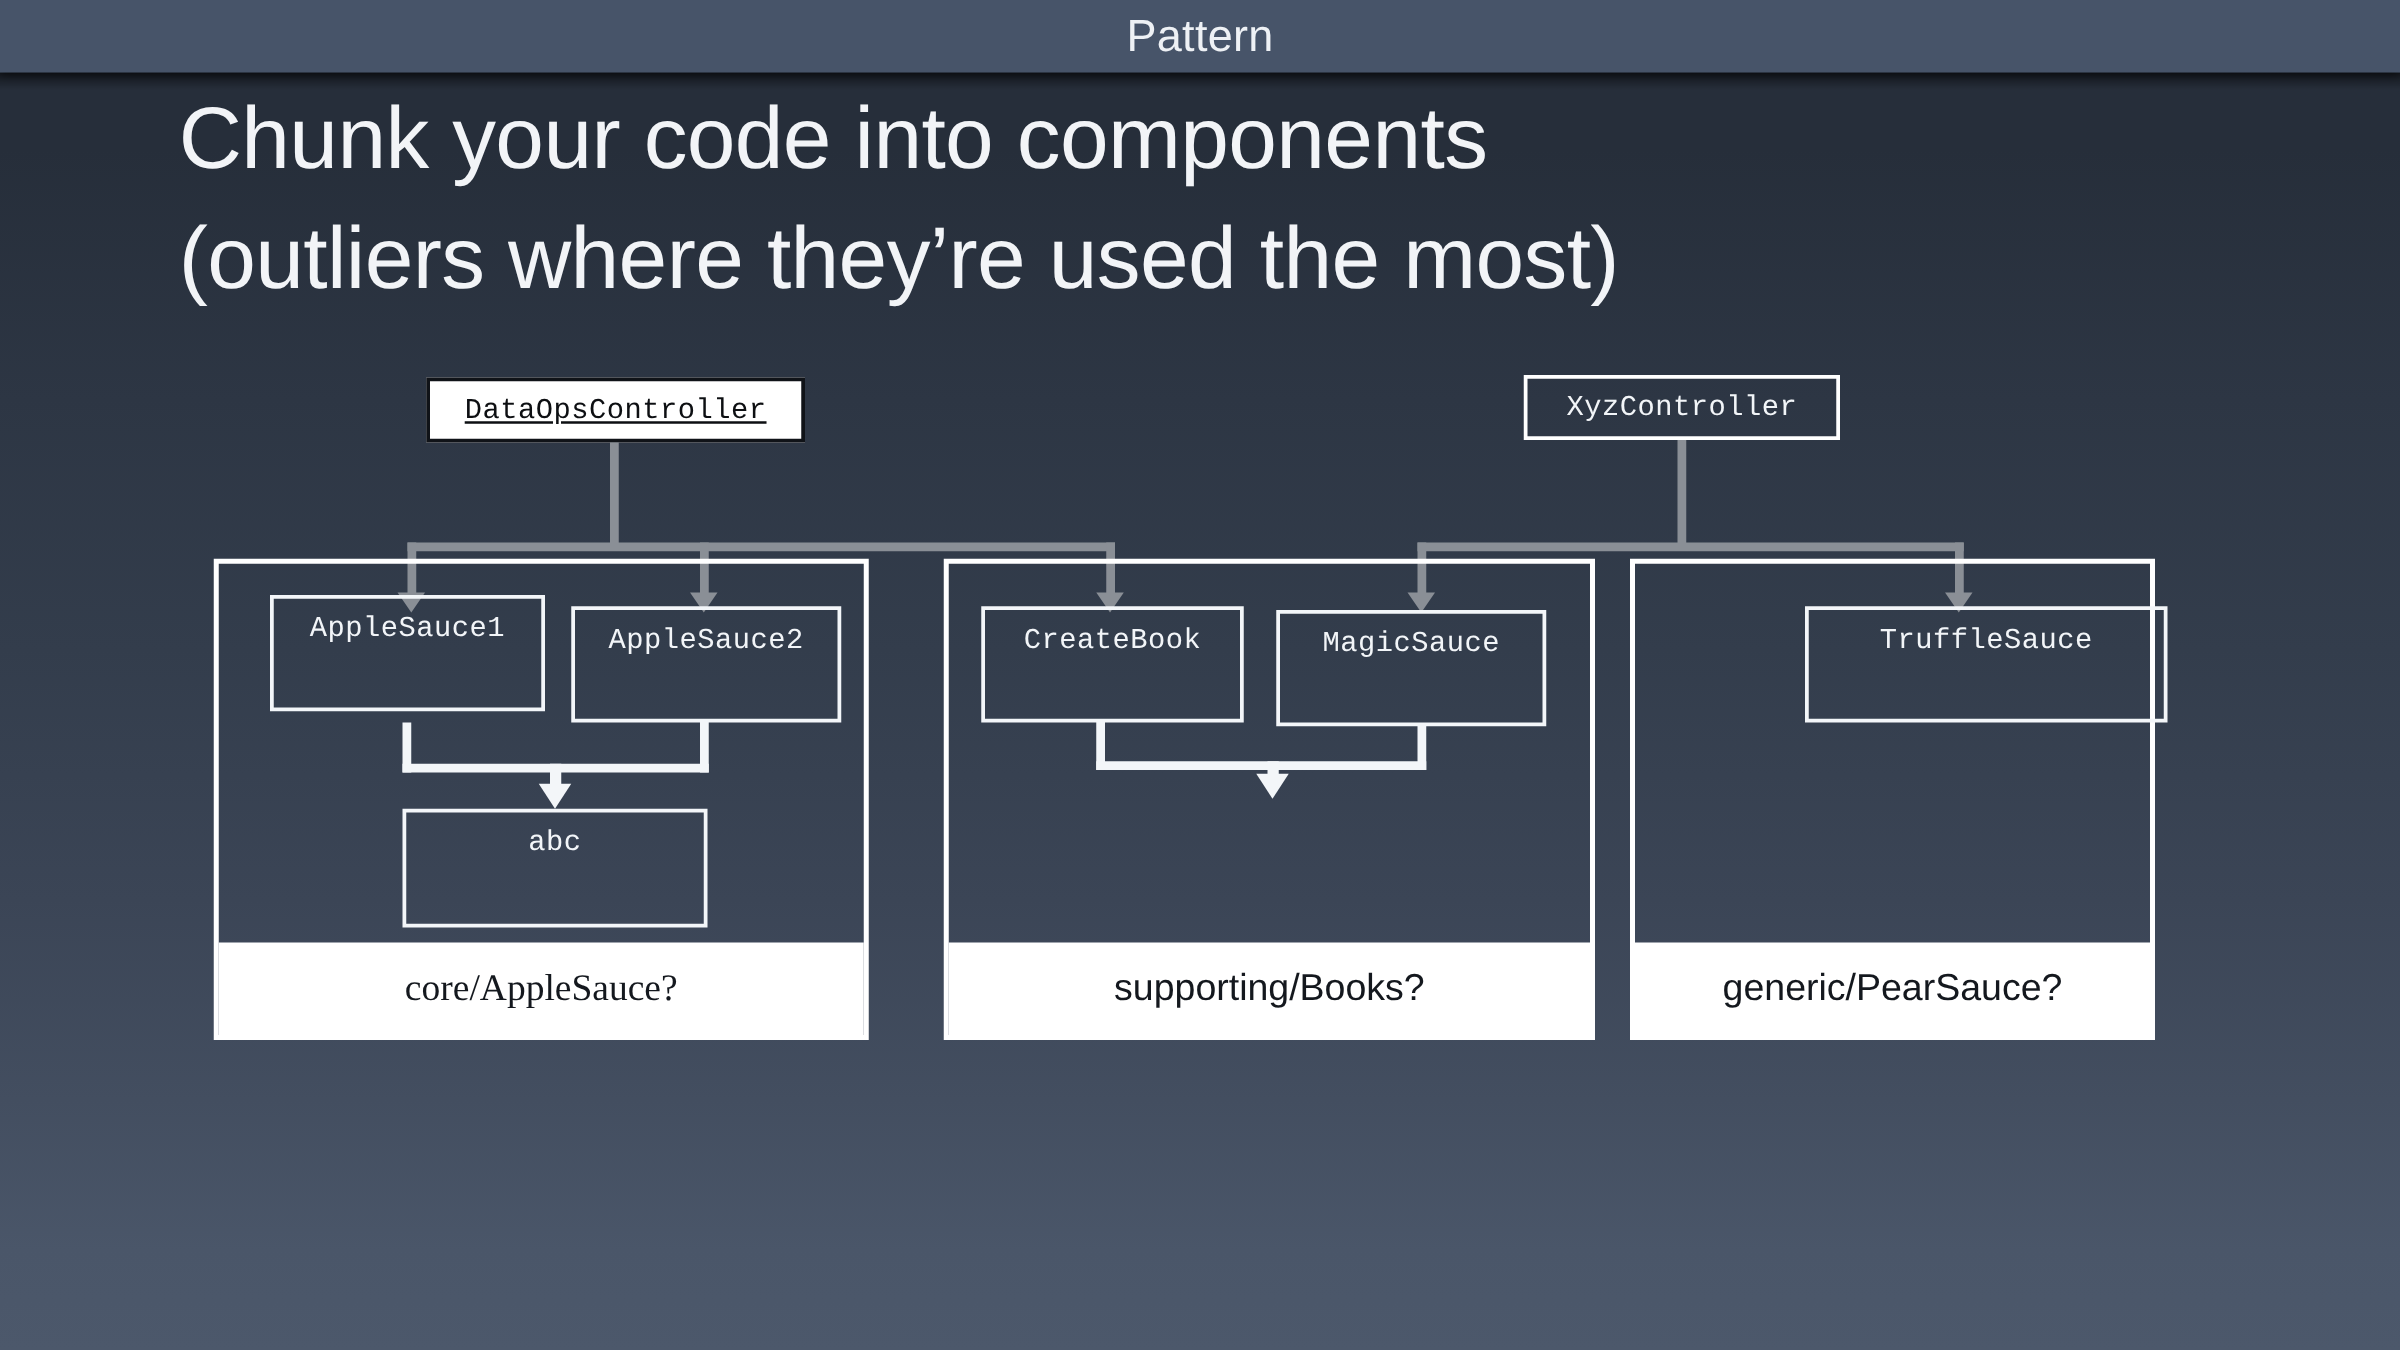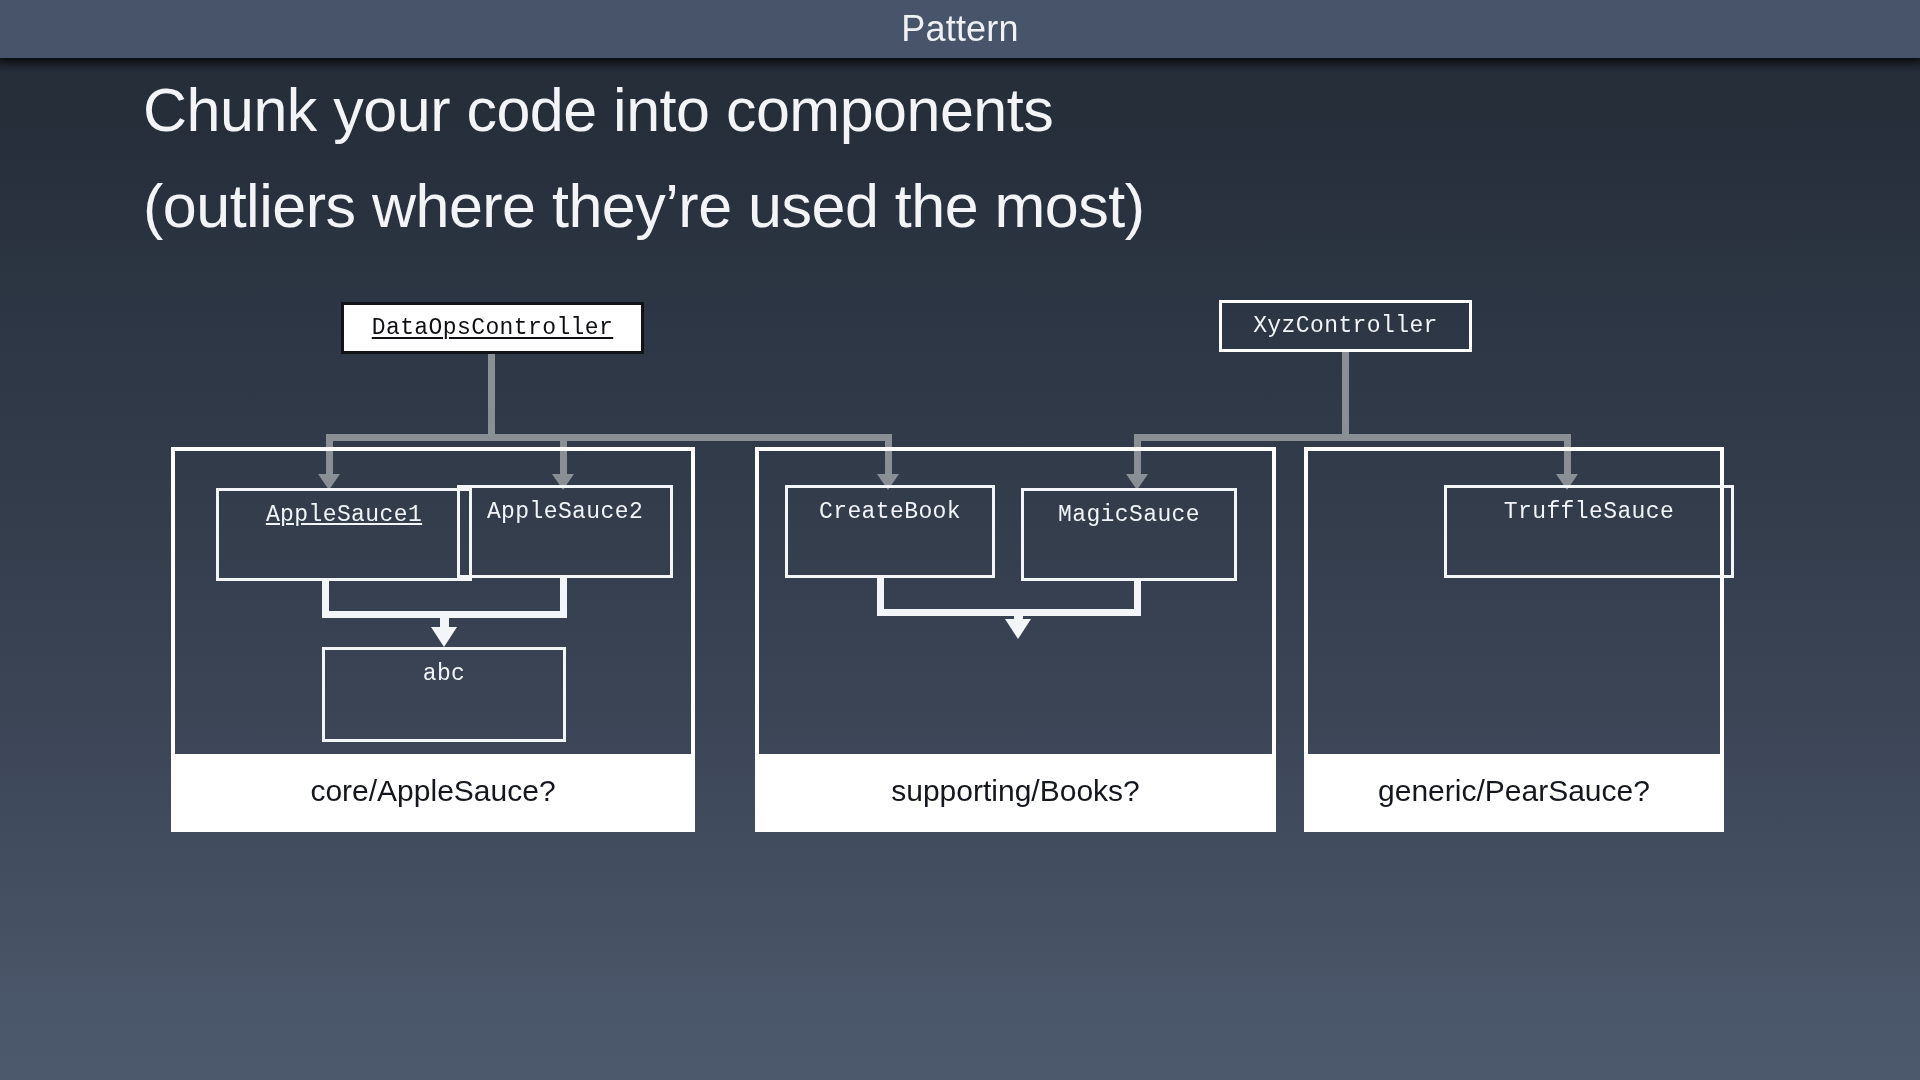--- a/index.html
+++ b/index.html
@@ -33,21 +33,21 @@
   #headershadow{
     position:absolute;left:0;top:58px;width:1920px;height:14px;
     background:linear-gradient(180deg,rgba(0,0,0,.45),rgba(0,0,0,0));
     z-index:29;pointer-events:none;
   }
 
   
   #title{
     position:absolute;left:143px;top:62px;width:1600px;
     color:#f2f4f7;
-    font-size:61px;line-height:96px;font-weight:300;
+    font-size:70px;line-height:96px;font-weight:300;
     letter-spacing:-0.5px;
     white-space:pre-line;
   }
 
   
   #diagram{position:absolute;left:0;top:0;width:1920px;height:1080px;}
 
   .ctrl{
     position:absolute;display:flex;align-items:center;justify-content:center;
     font-family:"Liberation Mono","DejaVu Sans Mono",monospace;
@@ -138,24 +138,24 @@
     <div class="gline" style="left:1342px;top:352px;width:7px;height:87px;"></div>
     <div class="gline" style="left:1134px;top:434px;width:437px;height:7px;"></div>
 
     <div class="gline" style="left:1134px;top:434px;width:7px;height:44px;"></div>
     <div class="garrow" style="left:1126px;top:474px;"></div>
 
     <div class="gline" style="left:1564px;top:434px;width:7px;height:44px;"></div>
     <div class="garrow" style="left:1556px;top:474px;"></div>
 
     <div class="group" style="left:171px;top:447px;width:524px;height:385px;">
-      <div class="footer" style="height:74px;">core/AppleSauce?</div>
-    </div>
-
-    <div class="node" style="left:216px;top:488px;width:256px;height:93px;text-decoration:underline;">
+      <div class="footer" style="height:74px;font-family:Liberation Serif, serif;">core/AppleSauce?</div>
+    </div>
+
+    <div class="node" style="left:216px;top:476px;width:220px;height:93px;">
       <span>AppleSauce1</span>
     </div>
     <div class="node" style="left:457px;top:485px;width:216px;height:93px;">
       <span>AppleSauce2</span>
     </div>
     <div class="node" style="left:322px;top:647px;width:244px;height:95px;">
       <span>abc</span>
     </div>
 
     <div class="wline" style="left:322px;top:578px;width:7px;height:40px;"></div>

